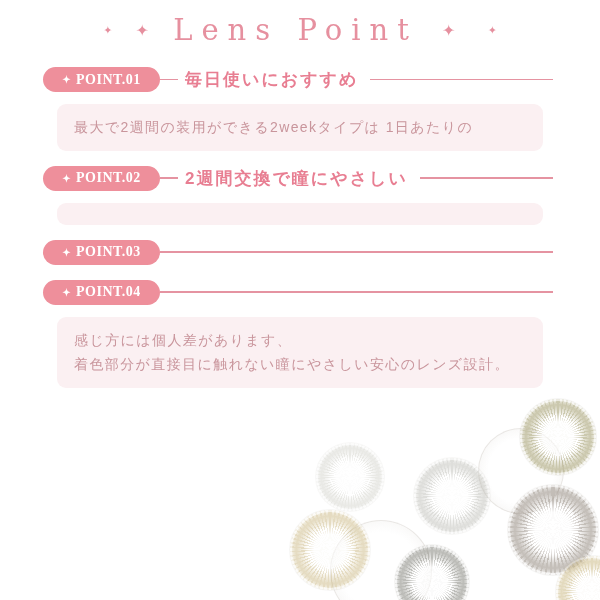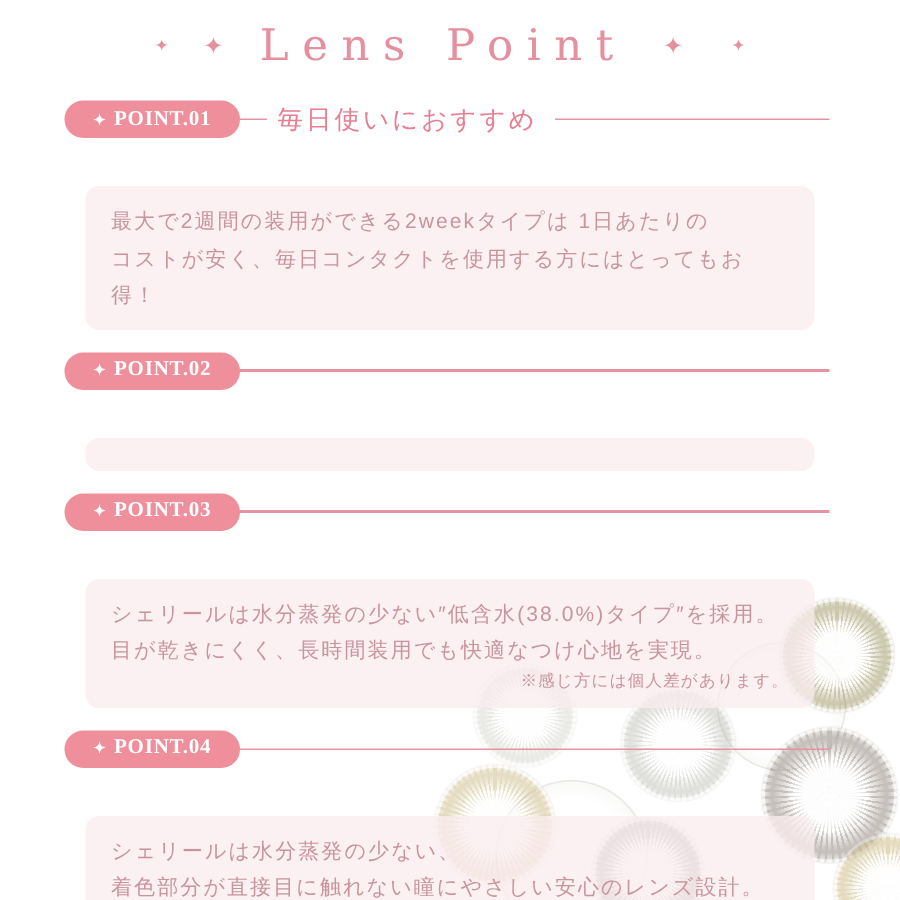--- a/index.html
+++ b/index.html
@@ -59,27 +59,27 @@
   }
   .badge{
     width:117px;height:25px;flex:0 0 auto;border-radius:13px;
     background:#ee8f9b;color:#ffffff;
     display:flex;align-items:center;justify-content:center;gap:5px;
     font-family:"Liberation Serif",serif;font-weight:700;font-size:14px;letter-spacing:.5px;
   }
   .badge .bdia{font-size:10px;}
   .dash{width:18px;height:1.5px;background:#e593a1;flex:0 0 auto;}
   .ptitle{
-    margin:0 12px 0 7px;font-size:17px;font-weight:400;color:#e87e92;
+    margin:0 12px 0 7px;font-size:17px;font-weight:700;color:#e87e92;
     letter-spacing:2px;white-space:nowrap;
   }
   .rule{flex:1 1 auto;height:1.5px;background:#e593a1;}
 
   .pbox{
-    margin:32px 57px 0 57px;border-radius:9px;
+    margin:12px 57px 0 57px;border-radius:9px;
     background:rgba(250,236,238,.78);
     padding:11px 17px 11px 17px;
     color:#c9959c;font-size:14px;letter-spacing:1.4px;line-height:1.75;
   }
   .pnote{
     text-align:right;font-size:11px;letter-spacing:.8px;line-height:1.3;margin-top:1px;
   }
 </style>
 </head>
 <body>
@@ -113,61 +113,56 @@
       <div class="badge">
         <span class="bdia">✦</span>
         <span>POINT.01</span>
       </div>
       <span class="dash"></span>
       <h2 class="ptitle">毎日使いにおすすめ</h2>
       <span class="rule"></span>
     </div>
     <div class="pbox">
       <div>最大で2週間の装用ができる2weekタイプは 1日あたりの</div>
-      <div>コストが安く、毎日コンタクトを使用する方にはとってもお得！</div>
     </div>
   </section>
 
   <section class="point">
     <div class="head-row">
       <div class="badge">
         <span class="bdia">✦</span>
         <span>POINT.02</span>
       </div>
       <span class="dash"></span>
+      <h2 class="ptitle">2週間交換で瞳にやさしい</h2>
       <span class="rule"></span>
     </div>
     <div class="pbox">
     </div>
   </section>
 
   <section class="point">
     <div class="head-row">
       <div class="badge">
         <span class="bdia">✦</span>
         <span>POINT.03</span>
       </div>
       <span class="dash"></span>
       <span class="rule"></span>
     </div>
-    <div class="pbox">
-      <div>シェリールは水分蒸発の少ない″低含水(38.0%)タイプ″を採用。</div>
-      <div>目が乾きにくく、長時間装用でも快適なつけ心地を実現。</div>
-      <div class="pnote">※感じ方には個人差があります。</div>
-    </div>
   </section>
 
   <section class="point">
     <div class="head-row">
       <div class="badge">
         <span class="bdia">✦</span>
         <span>POINT.04</span>
       </div>
       <span class="dash"></span>
       <span class="rule"></span>
     </div>
     <div class="pbox">
-      <div>シェリールは水分蒸発の少ない、</div>
+      <div>感じ方には個人差があります、</div>
       <div>着色部分が直接目に触れない瞳にやさしい安心のレンズ設計。</div>
     </div>
   </section>
 
 </div>
 
 </body></html>

